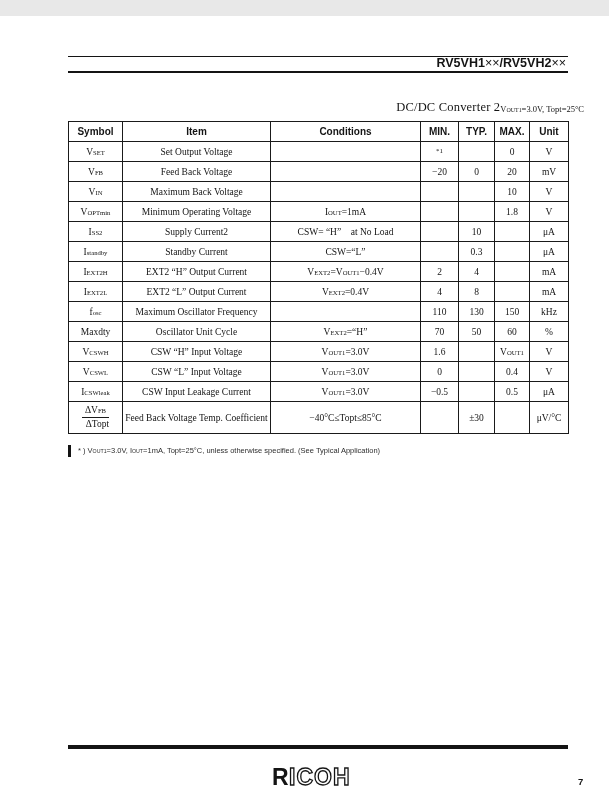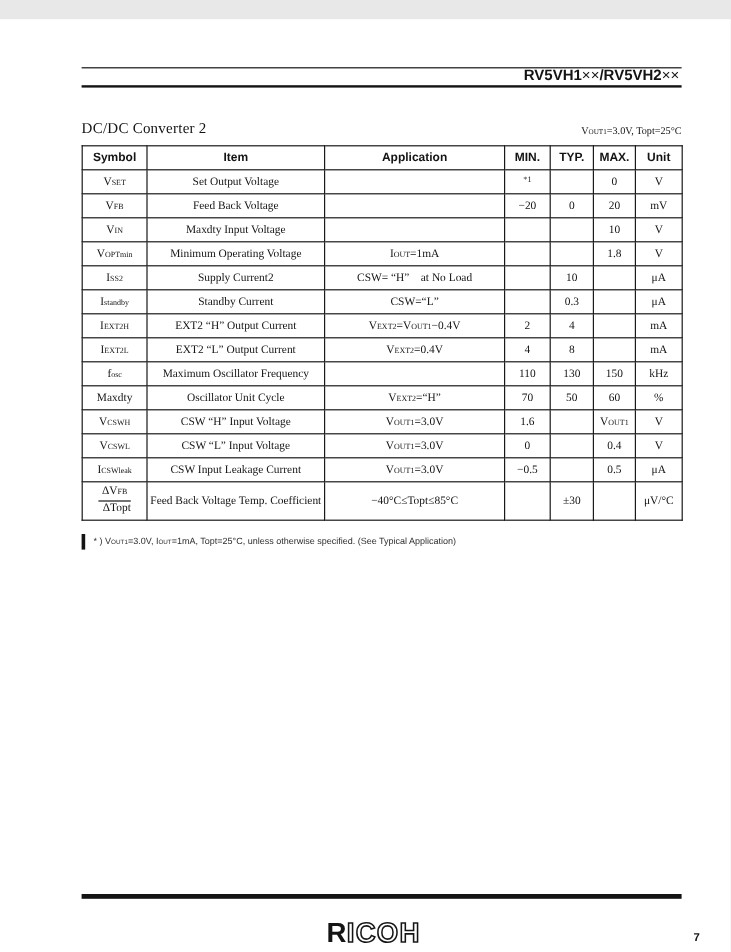--- a/index.html
+++ b/index.html
@@ -15,22 +15,22 @@
     border-top:1.5px solid #141414; border-bottom:2px solid #141414;
     text-align:right; font-family:"Liberation Sans", sans-serif;
     font-weight:bold; font-size:12.5px; line-height:13px; padding:0 2px 1px 0;
   }
   .seg-light { font-weight:normal; }
   .seg-sub { font-size:70%; }
   .seg-sup { font-size:72%; position:relative; top:-2px; }
 
   
   .section-row {
-    position:absolute; left:68px; top:84px; width:500px;
-    display:flex; justify-content:space-between; align-items:flex-end;
+    position:absolute; left:84px; top:84px; width:500px;
+    display:flex; justify-content:flex-end; align-items:flex-end;
   }
   .section-title { font-size:12.5px; letter-spacing:0.2px; }
   .section-cond { font-size:8.5px; padding-bottom:1px; }
 
   
   .watermark {
     position:absolute; left:156px; top:364px; width:340px;
     font-family:"DejaVu Sans", sans-serif; font-size:48px; line-height:52px;
     color:#cccccc; opacity:0.55; letter-spacing:4px; white-space:nowrap;
     z-index:0;
@@ -96,21 +96,21 @@
         <col style="width:150px">
       <col style="width:38px">
         <col style="width:36px">
         <col style="width:35px">
       <col style="width:39px">
     </colgroup>
     <thead>
       <tr>
         <th>Symbol</th>
         <th>Item</th>
-        <th>Application</th>
+        <th>Conditions</th>
         <th>MIN.</th>
         <th>TYP.</th>
         <th>MAX.</th>
         <th>Unit</th>
       </tr>
     </thead>
     <tbody>
       <tr>
         <td class="c-sym"><span>V</span><span class="seg-sub">SET</span></td>
         <td class="c-item">Set Output Voltage</td>
@@ -124,21 +124,21 @@
         <td class="c-sym"><span>V</span><span class="seg-sub">FB</span></td>
         <td class="c-item">Feed Back Voltage</td>
         <td class="c-cond"></td>
         <td class="c-min">−20</td>
         <td class="c-typ">0</td>
         <td class="c-max">20</td>
         <td class="c-unit">mV</td>
       </tr>
       <tr>
         <td class="c-sym"><span>V</span><span class="seg-sub">IN</span></td>
-        <td class="c-item">Maxdty Input Voltage</td>
+        <td class="c-item">Maximum Back Voltage</td>
         <td class="c-cond"></td>
         <td class="c-min"></td>
         <td class="c-typ"></td>
         <td class="c-max">10</td>
         <td class="c-unit">V</td>
       </tr>
       <tr>
         <td class="c-sym"><span>V</span><span class="seg-sub">OPTmin</span></td>
         <td class="c-item">Minimum Operating Voltage</td>
         <td class="c-cond"><span>I</span><span class="seg-sub">OUT</span><span>=1mA</span></td>

